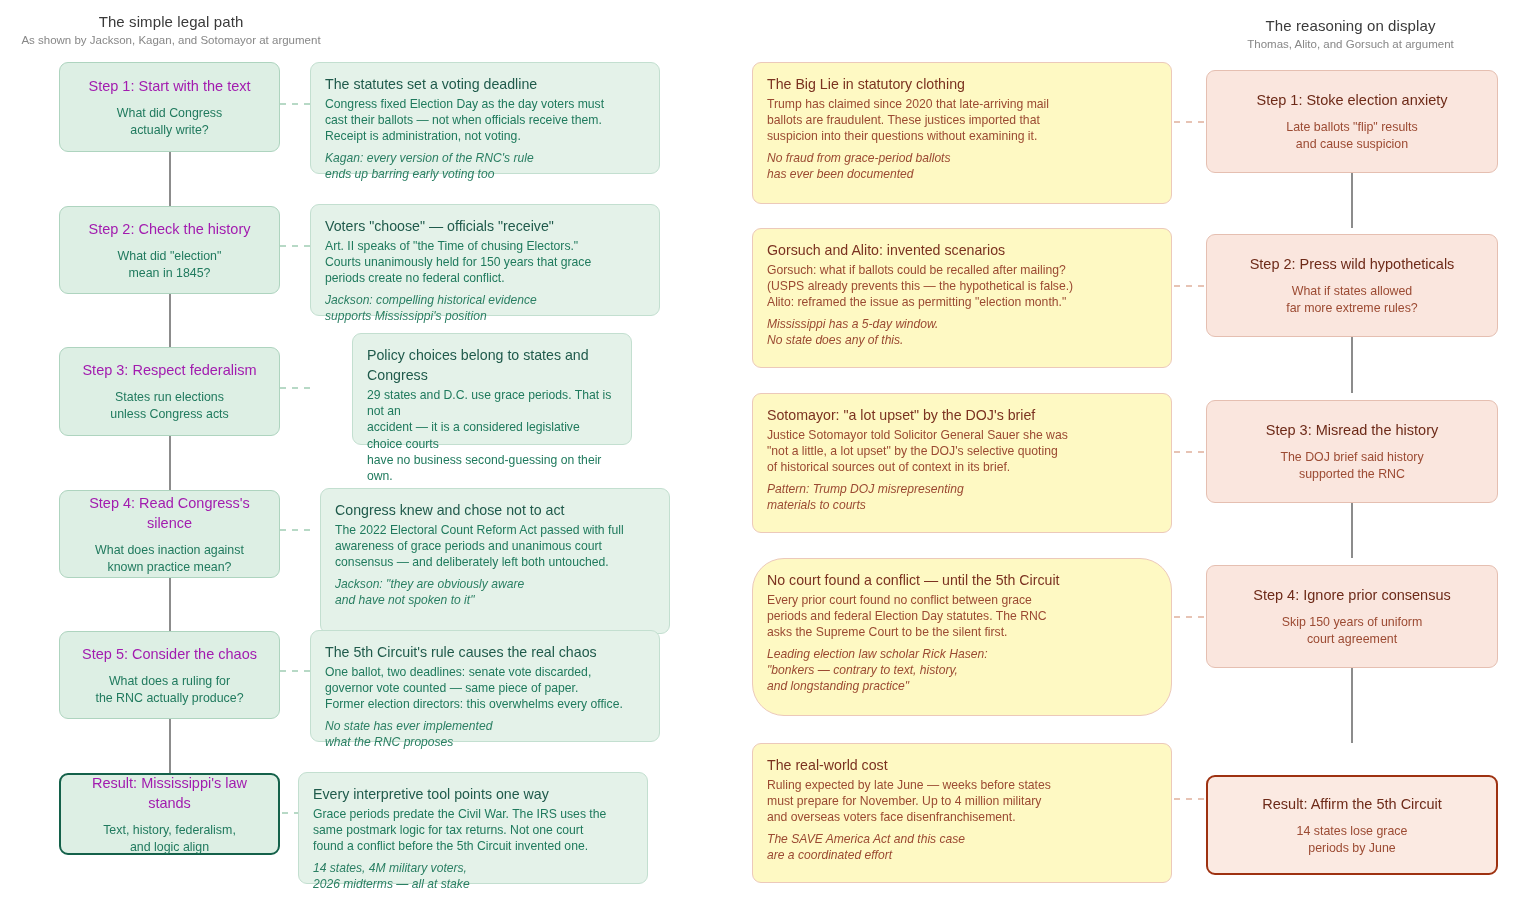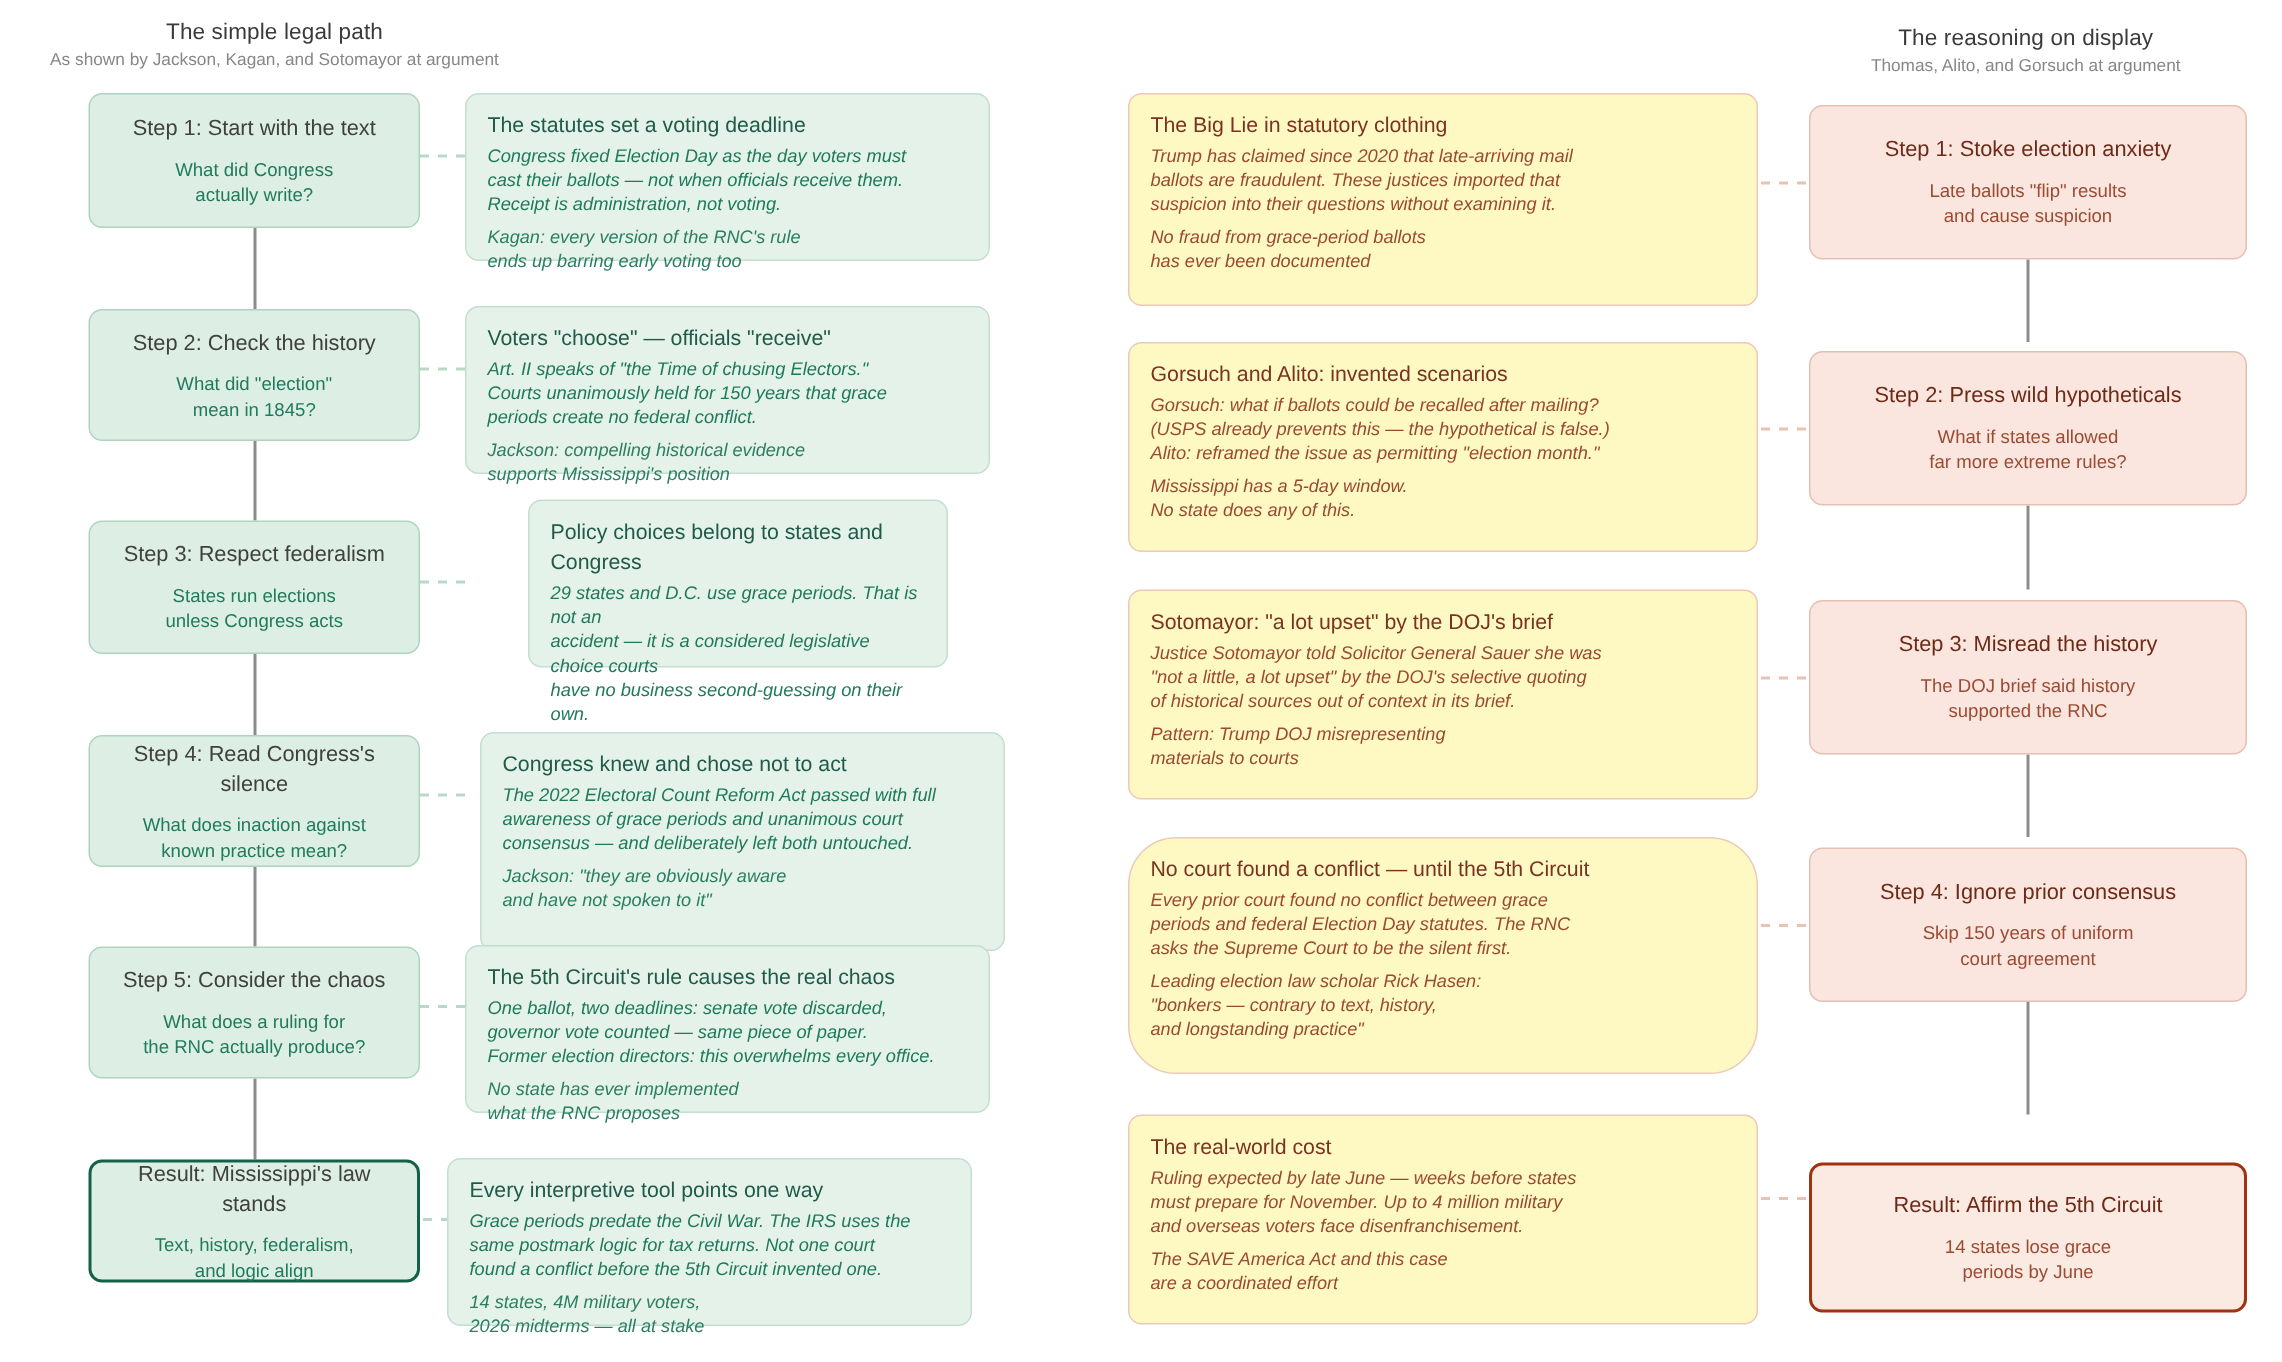--- a/index.html
+++ b/index.html
@@ -24,21 +24,21 @@
     color: #3a3a3a;
     letter-spacing: .1px;
     line-height: 19px;
   }
   .col-header .subtitle {
     font-size: 11.5px;
     color: #878787;
     line-height: 16px;
     margin-top: 1px;
   }
-  #header-left  { left: 13px;    top: 12px;  width: 340px; }
+  #header-left  { left: 1px;    top: 12px;  width: 340px; }
   #header-right { left: 1180px; top: 16px;  width: 341px; }
 
   
   .box {
     position: absolute;
     border-radius: 9px;
     border: 1px solid transparent;
   }
 
   
@@ -65,34 +65,33 @@
   .detail-box { padding: 11px 14px 12px 14px; }
   .detail-box .detail-title {
     font-size: 14.2px;
     line-height: 20px;
     margin-bottom: 2px;
   }
   .detail-box .detail-body {
     font-size: 12.2px;
     line-height: 16.2px;
     white-space: pre-line;
-    font-style: italic;
   }
   .detail-box .detail-note {
     font-size: 12.1px;
     line-height: 16.2px;
     font-style: italic;
     white-space: pre-line;
     margin-top: 5px;
   }
 
   
   .green .step-box,
   .green.step-box { background: #ddefe4; border-color: #aed4bf; }
-  .green .step-title, .step-box.green .step-title { color: #404040; }
+  .green .step-title, .step-box.green .step-title { color: #a21caf; }
   .green .step-sub,   .step-box.green .step-sub   { color: #207a5e; }
 
   .detail-box.green { background: #e4f2e9; border-color: #c3dfd0; }
   .detail-box.green .detail-title { color: #1f5a4b; }
   .detail-box.green .detail-body  { color: #1f7a5d; }
   .detail-box.green .detail-note  { color: #2a7f63; }
 
   .step-box.green.result { border: 2.5px solid #14614a; background: #ddefe4; }
 
   

